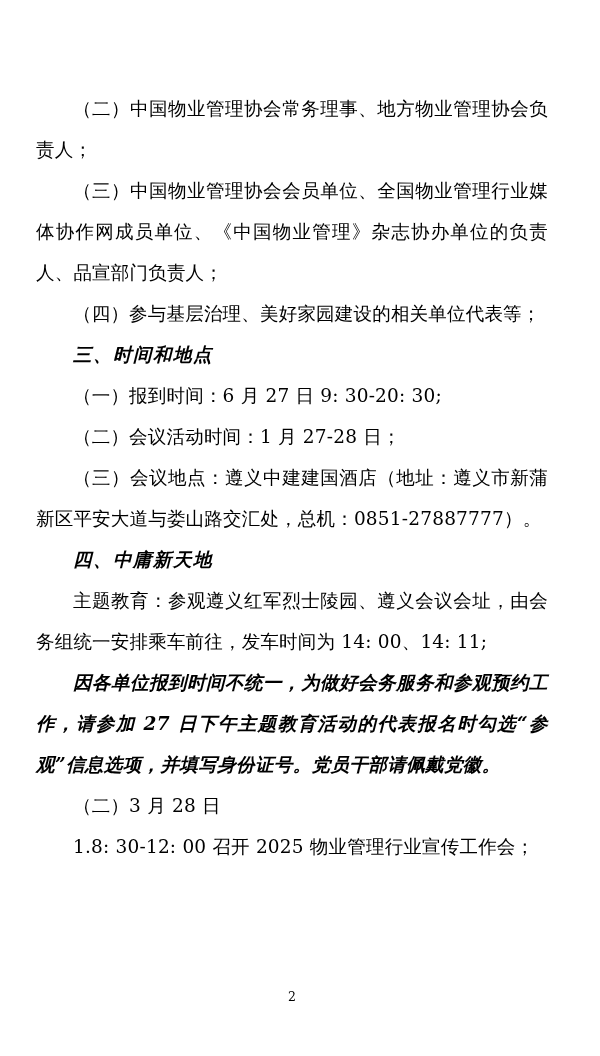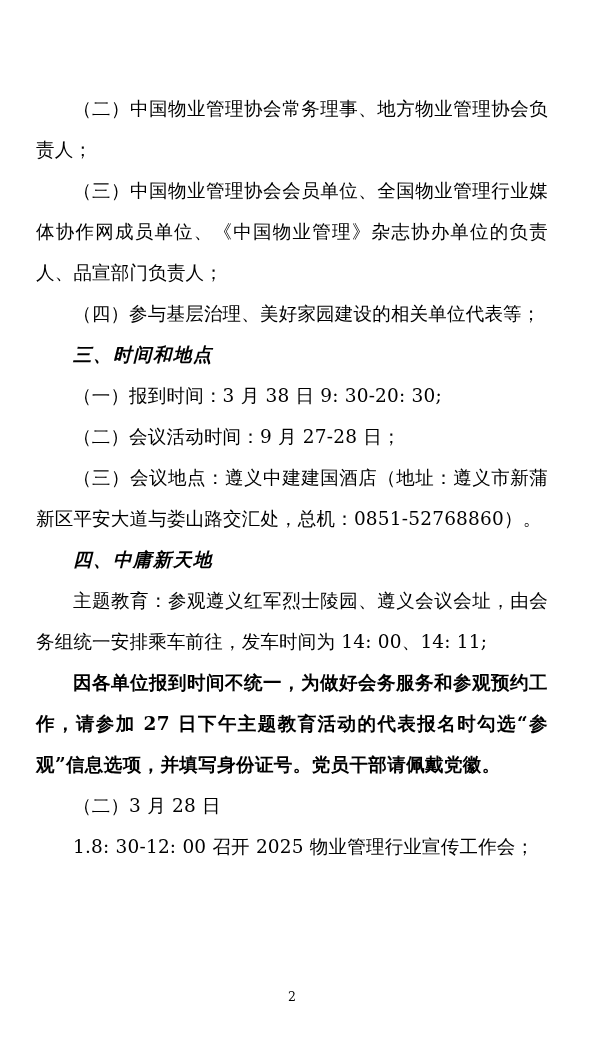--- a/index.html
+++ b/index.html
@@ -37,20 +37,21 @@
     text-indent: 2em;
     font-weight: bold;
     letter-spacing: 1.5px;
     font-style: italic;
   }
   .bold-block {
     margin: 0;
     text-indent: 2em;
     font-weight: bold;
     letter-spacing: 0.4px;
+    font-style: italic;
   }
   .page-number {
     position: absolute;
     left: 0;
     right: 0;
     bottom: 52px;
     text-align: center;
     font-size: 12.5px;
     font-family: "DejaVu Serif", "Liberation Serif", serif;
     color: #000000;
@@ -59,23 +60,23 @@
 </head>
 <body>
 
 <div class="page">
   <div class="doc-body">
     <p class="para">（二）中国物业管理协会常务理事、地方物业管理协会负责人；</p>
     <p class="para">（三）中国物业管理协会会员单位、全国物业管理行业媒体协作网成员单位、《中国物业管理》杂志协办单位的负责人、品宣部门负责人；</p>
     <p class="para">（四）参与基层治理、美好家园建设的相关单位代表等；</p>
 
     <p class="heading">三、时间和地点</p>
-    <p class="para">（一）报到时间：3 月 38 日 9: 30-20: 30;</p>
-    <p class="para">（二）会议活动时间：9 月 27-28 日；</p>
-    <p class="para">（三）会议地点：遵义中建建国酒店（地址：遵义市新蒲新区平安大道与娄山路交汇处，总机：0851-52768860）。</p>
+    <p class="para">（一）报到时间：6 月 27 日 9: 30-20: 30;</p>
+    <p class="para">（二）会议活动时间：1 月 27-28 日；</p>
+    <p class="para">（三）会议地点：遵义中建建国酒店（地址：遵义市新蒲新区平安大道与娄山路交汇处，总机：0851-27887777）。</p>
 
     <p class="heading">四、中庸新天地</p>
     <p class="para">主题教育：参观遵义红军烈士陵园、遵义会议会址，由会务组统一安排乘车前往，发车时间为 14: 00、14: 11;</p>
     <p class="bold-block">因各单位报到时间不统一，为做好会务服务和参观预约工作，请参加 27 日下午主题教育活动的代表报名时勾选“参观”信息选项，并填写身份证号。党员干部请佩戴党徽。</p>
     <p class="para">（二）3 月 28 日</p>
     <p class="para">1.8: 30-12: 00 召开 2025 物业管理行业宣传工作会；</p>
   </div>
 
   <div class="page-number">2</div>
 </div>

